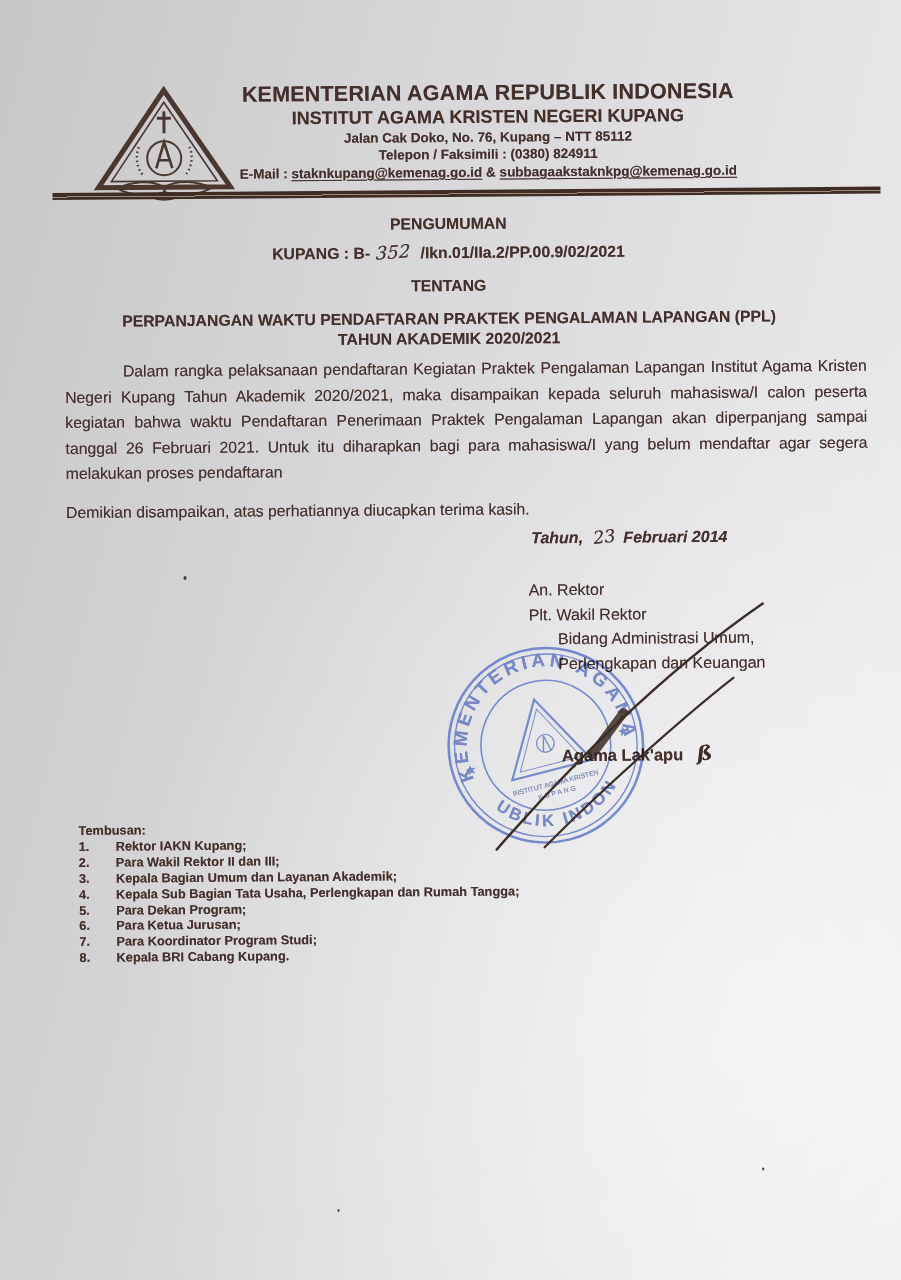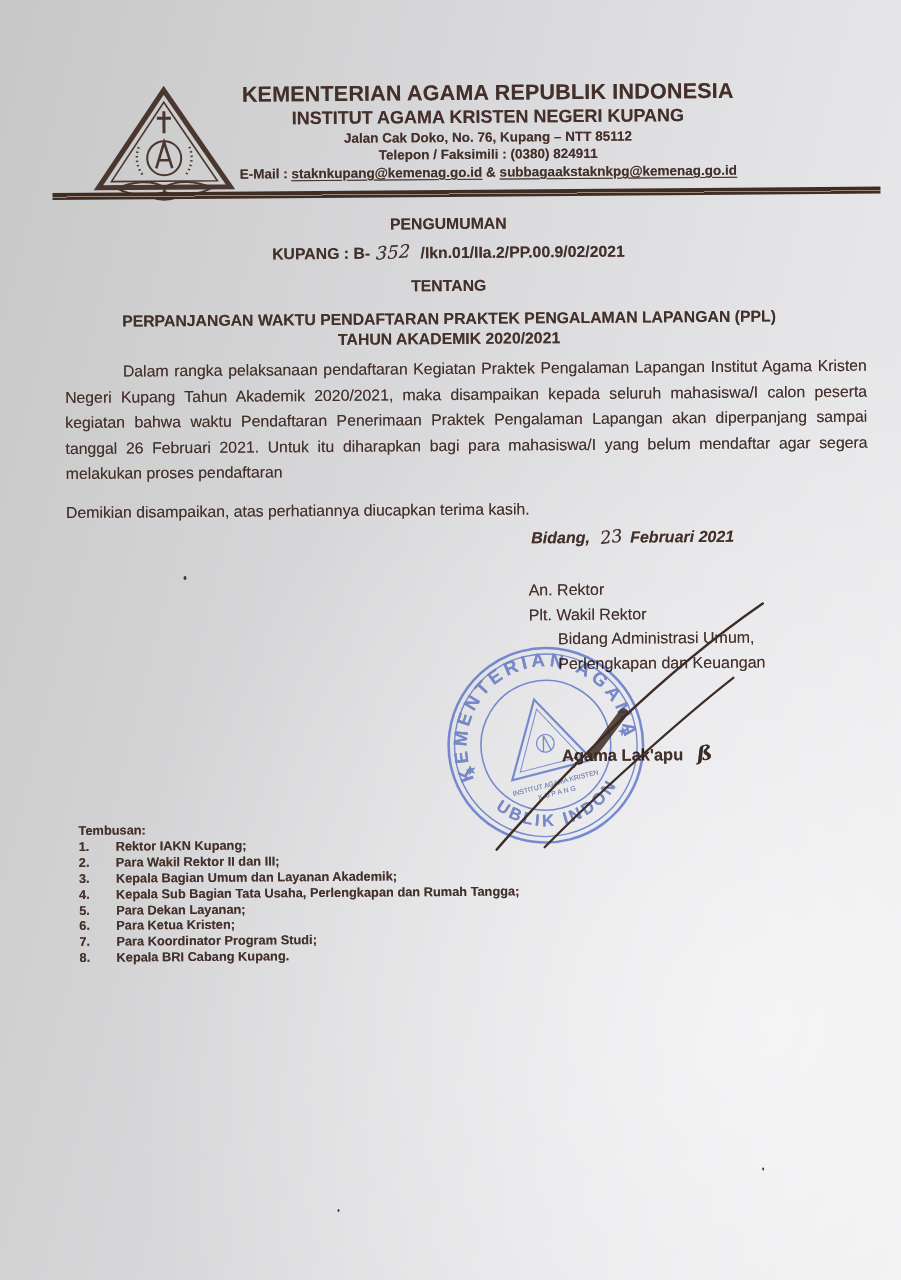--- a/index.html
+++ b/index.html
@@ -106,21 +106,21 @@
     <div class="t-line t-tentang">TENTANG</div>
     <div class="t-line t-subject1">PERPANJANGAN WAKTU PENDAFTARAN PRAKTEK PENGALAMAN LAPANGAN (PPL)</div>
     <div class="t-line">TAHUN AKADEMIK 2020/2021</div>
   </div>
 
   <div class="body-block">
     <p class="p-main">Dalam rangka pelaksanaan pendaftaran Kegiatan Praktek Pengalaman Lapangan Institut Agama Kristen Negeri Kupang Tahun Akademik 2020/2021, maka disampaikan kepada seluruh mahasiswa/I calon peserta kegiatan bahwa waktu Pendaftaran Penerimaan Praktek Pengalaman Lapangan akan diperpanjang sampai tanggal 26 Februari 2021. Untuk itu diharapkan bagi para mahasiswa/I yang belum mendaftar agar segera melakukan proses pendaftaran</p>
     <p class="p-closing">Demikian disampaikan, atas perhatiannya diucapkan terima kasih.</p>
   </div>
 
-  <div class="date-line"><span>Bidang,</span><span class="hand">23</span><span>Februari 2021</span></div>
+  <div class="date-line"><span>Tahun,</span><span class="hand">23</span><span>Februari 2014</span></div>
 
   <div class="sig-block">
     <div>An. Rektor</div>
     <div>Plt. Wakil Rektor</div>
     <div class="sig-indent">Bidang Administrasi Umum,</div>
     <div class="sig-indent">Perlengkapan dan Keuangan</div>
     <div class="sig-name-line"><span>Agama Lak'apu</span><span class="paraph">ß</span></div>
   </div>
 
   <svg class="stamp" viewBox="-110 -110 220 220">
@@ -175,25 +175,25 @@
     <div class="tb-row">
         <span class="tb-no">3.</span>
         <span>Kepala Bagian Umum dan Layanan Akademik;</span>
       </div>
     <div class="tb-row">
         <span class="tb-no">4.</span>
         <span>Kepala Sub Bagian Tata Usaha, Perlengkapan dan Rumah Tangga;</span>
       </div>
     <div class="tb-row">
         <span class="tb-no">5.</span>
-        <span>Para Dekan Layanan;</span>
+        <span>Para Dekan Program;</span>
       </div>
     <div class="tb-row">
         <span class="tb-no">6.</span>
-        <span>Para Ketua Kristen;</span>
+        <span>Para Ketua Jurusan;</span>
       </div>
     <div class="tb-row">
         <span class="tb-no">7.</span>
         <span>Para Koordinator Program Studi;</span>
       </div>
     <div class="tb-row">
         <span class="tb-no">8.</span>
         <span>Kepala BRI Cabang Kupang.</span>
       </div>
   </div>

